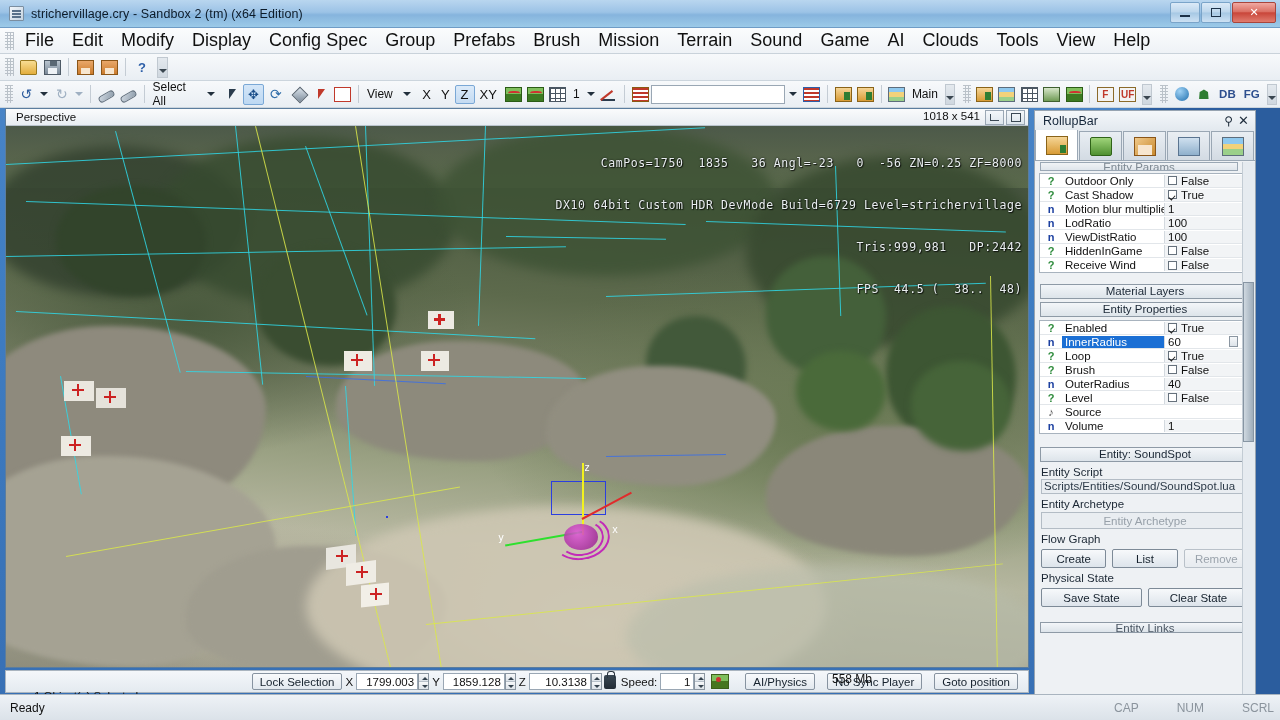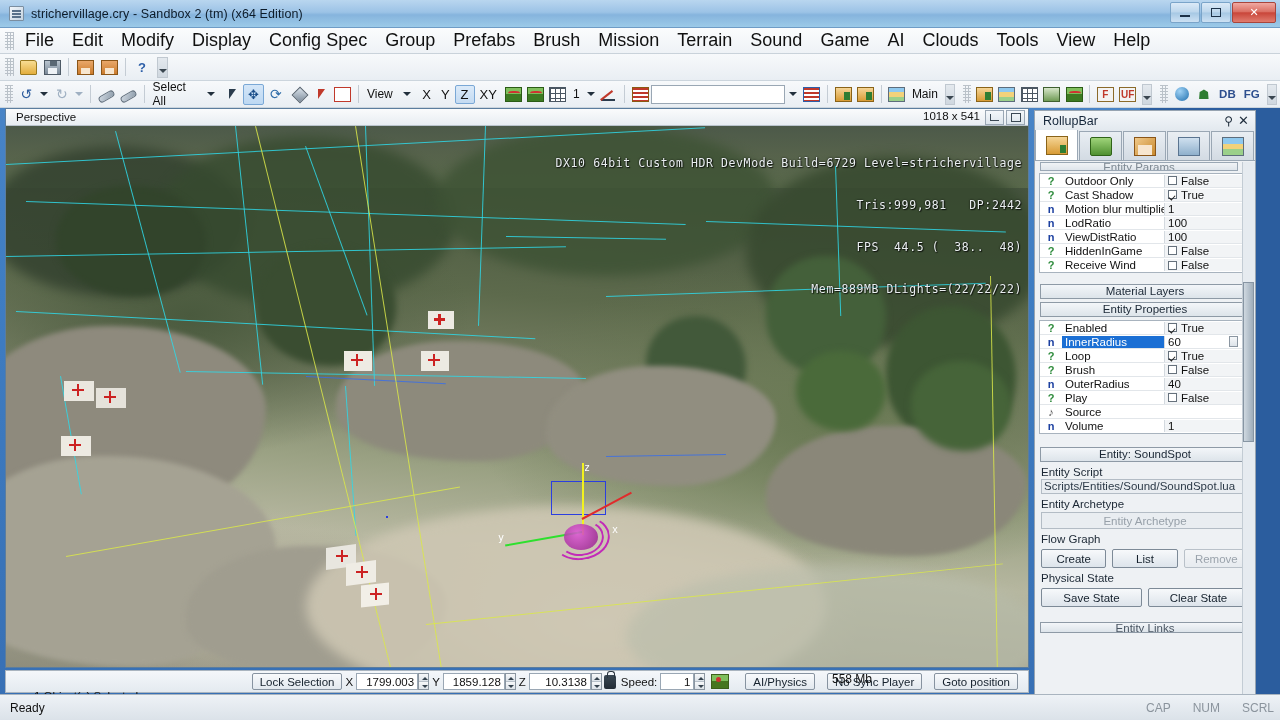--- a/index.html
+++ b/index.html
@@ -255,21 +255,21 @@
 
   .statusbar2{
     position:absolute; left:0; top:694px; width:1280px; height:26px;
     background:linear-gradient(180deg,#eef2f6,#dbe2e9);
     border-top:1px solid #a9b4bf; display:flex; align-items:center;
     font-size:12px; color:#111;
   }
   .sb2-ready{padding-left:10px;}
   .sb2-right{position:absolute;right:6px;display:flex;align-items:center;gap:22px;}
   .sb2-cell{color:#111;}
-  .sb2-cell.dim{color:#8b949d;}
+  .sb2-cell.dim{color:#8b949d;margin-left:16px;}
   .memcell{position:absolute; right:245px; top:672px; width:86px; height:20px; font-size:12px; color:#111; text-align:center;}
 </style>
 </head>
 <body>
 
 <div id="app">
 
   <div class="titlebar">
     <div class="title-left">
       <div class="title-icon"></div>
@@ -548,24 +548,24 @@
       <div style="position:absolute;left:55px;top:310px;width:30px;height:20px;background:#edeae2;"></div>
       <div style="position:absolute;left:63px;top:313px;width:12px;height:12px;background:linear-gradient(90deg,transparent 38%,#cc2222 38%,#cc2222 62%,transparent 62%),linear-gradient(180deg,transparent 38%,#cc2222 38%,#cc2222 62%,transparent 62%);"></div>
       <div style="position:absolute;left:338px;top:225px;width:28px;height:20px;background:#eeebe3;"></div>
       <div style="position:absolute;left:345px;top:228px;width:12px;height:12px;background:linear-gradient(90deg,transparent 38%,#cc2222 38%,#cc2222 62%,transparent 62%),linear-gradient(180deg,transparent 38%,#cc2222 38%,#cc2222 62%,transparent 62%);"></div>
       <div style="position:absolute;left:415px;top:225px;width:28px;height:20px;background:#eceae2;"></div>
       <div style="position:absolute;left:422px;top:228px;width:12px;height:12px;background:linear-gradient(90deg,transparent 38%,#cc2222 38%,#cc2222 62%,transparent 62%),linear-gradient(180deg,transparent 38%,#cc2222 38%,#cc2222 62%,transparent 62%);"></div>
       <div style="position:absolute;left:422px;top:185px;width:26px;height:18px;background:#edeae3;"></div>
       <div style="position:absolute;left:428px;top:188px;width:11px;height:11px;background:linear-gradient(90deg,transparent 38%,#cc2222 38%,#cc2222 62%,transparent 62%),linear-gradient(180deg,transparent 38%,#cc2222 38%,#cc2222 62%,transparent 62%);"></div>
 
       <div class="vp-text">
+        <div>CamPos=1750  1835   36 Angl=-23   0  -56 ZN=0.25 ZF=8000</div>
         <div>DX10 64bit Custom HDR DevMode Build=6729 Level=strichervillage</div>
         <div>Tris:999,981   DP:2442</div>
         <div>FPS  44.5 (  38..  48)</div>
-        <div>Mem=889MB DLights=(22/22/22)</div>
       </div>
     </div>
   </div>
 
   <div class="rollup">
     <div class="rollup-title">
       <span>RollupBar</span>
       <span class="pin">⚲</span>
       <span class="x">✕</span>
     </div>
@@ -680,21 +680,21 @@
               <b style="font-weight:normal">False</b>
             </span>
         </div>
         <div class="prow">
           <span class="pt n">n</span>
           <span class="pn">OuterRadius</span>
           <span class="pv">40</span>
         </div>
         <div class="prow">
           <span class="pt q">?</span>
-          <span class="pn">Play</span>
+          <span class="pn">Level</span>
           <span class="pv">
               <i class="cbx"></i>
               <b style="font-weight:normal">False</b>
             </span>
         </div>
         <div class="prow">
           <span class="pt s">♪</span>
           <span class="pn">Source</span>
           <span class="pv"></span>
         </div>

